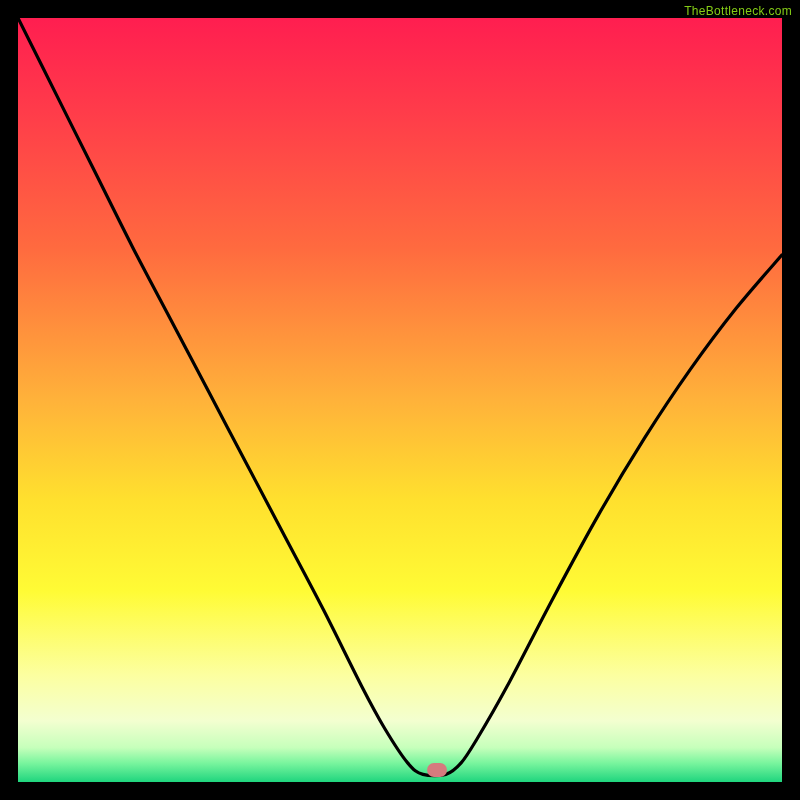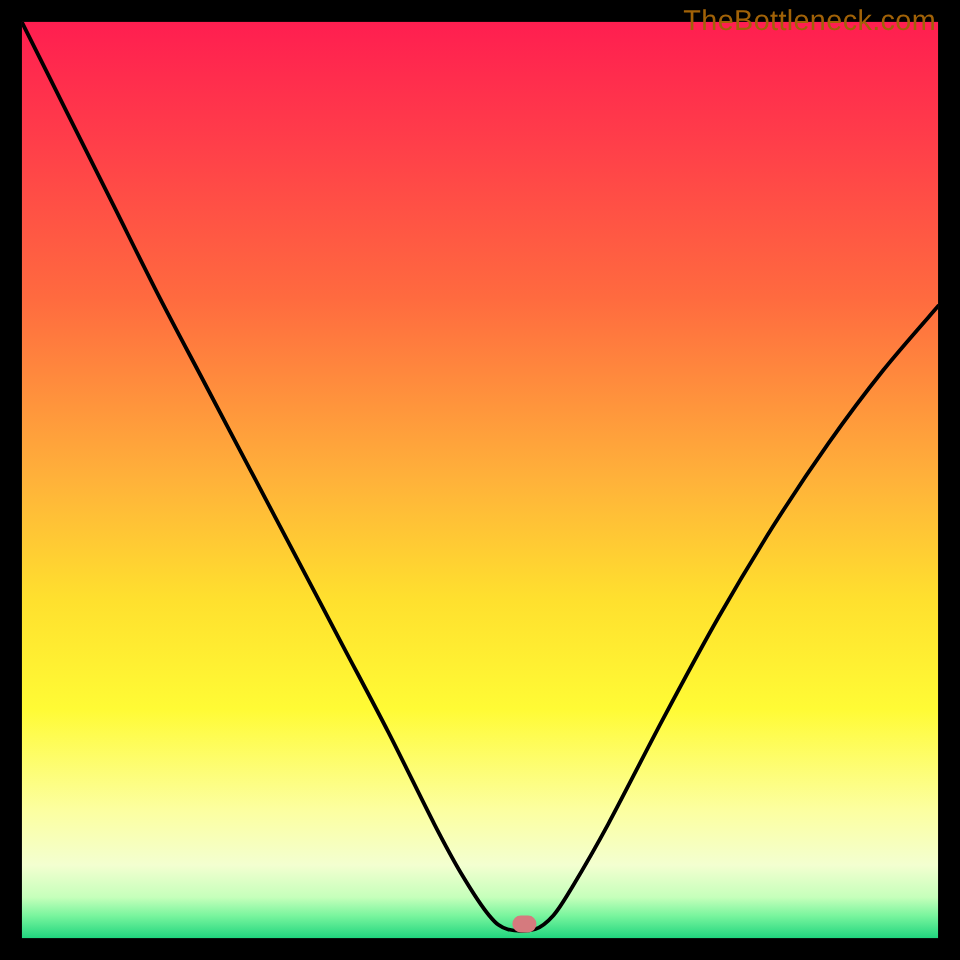--- a/index.html
+++ b/index.html
@@ -5,23 +5,23 @@
   * { margin: 0; padding: 0; box-sizing: border-box; }
   html, body { width: 800px; height: 800px; overflow: hidden; }
   body {
     background: #000;
     font-family: Arial, Helvetica, sans-serif;
     position: relative;
   }
   .watermark {
     position: absolute;
     top: 4px;
-    right: 20px;
-    color: #a16207;
-    font-size: 24px;
+    right: 8px;
+    color: #84cc16;
+    font-size: 12px;
     font-weight: 500;
     letter-spacing: 0.3px;
     z-index: 10;
   }
   .plot-frame {
     position: absolute;
     left: 18px;
     top: 18px;
     width: 764px;
     height: 764px;

